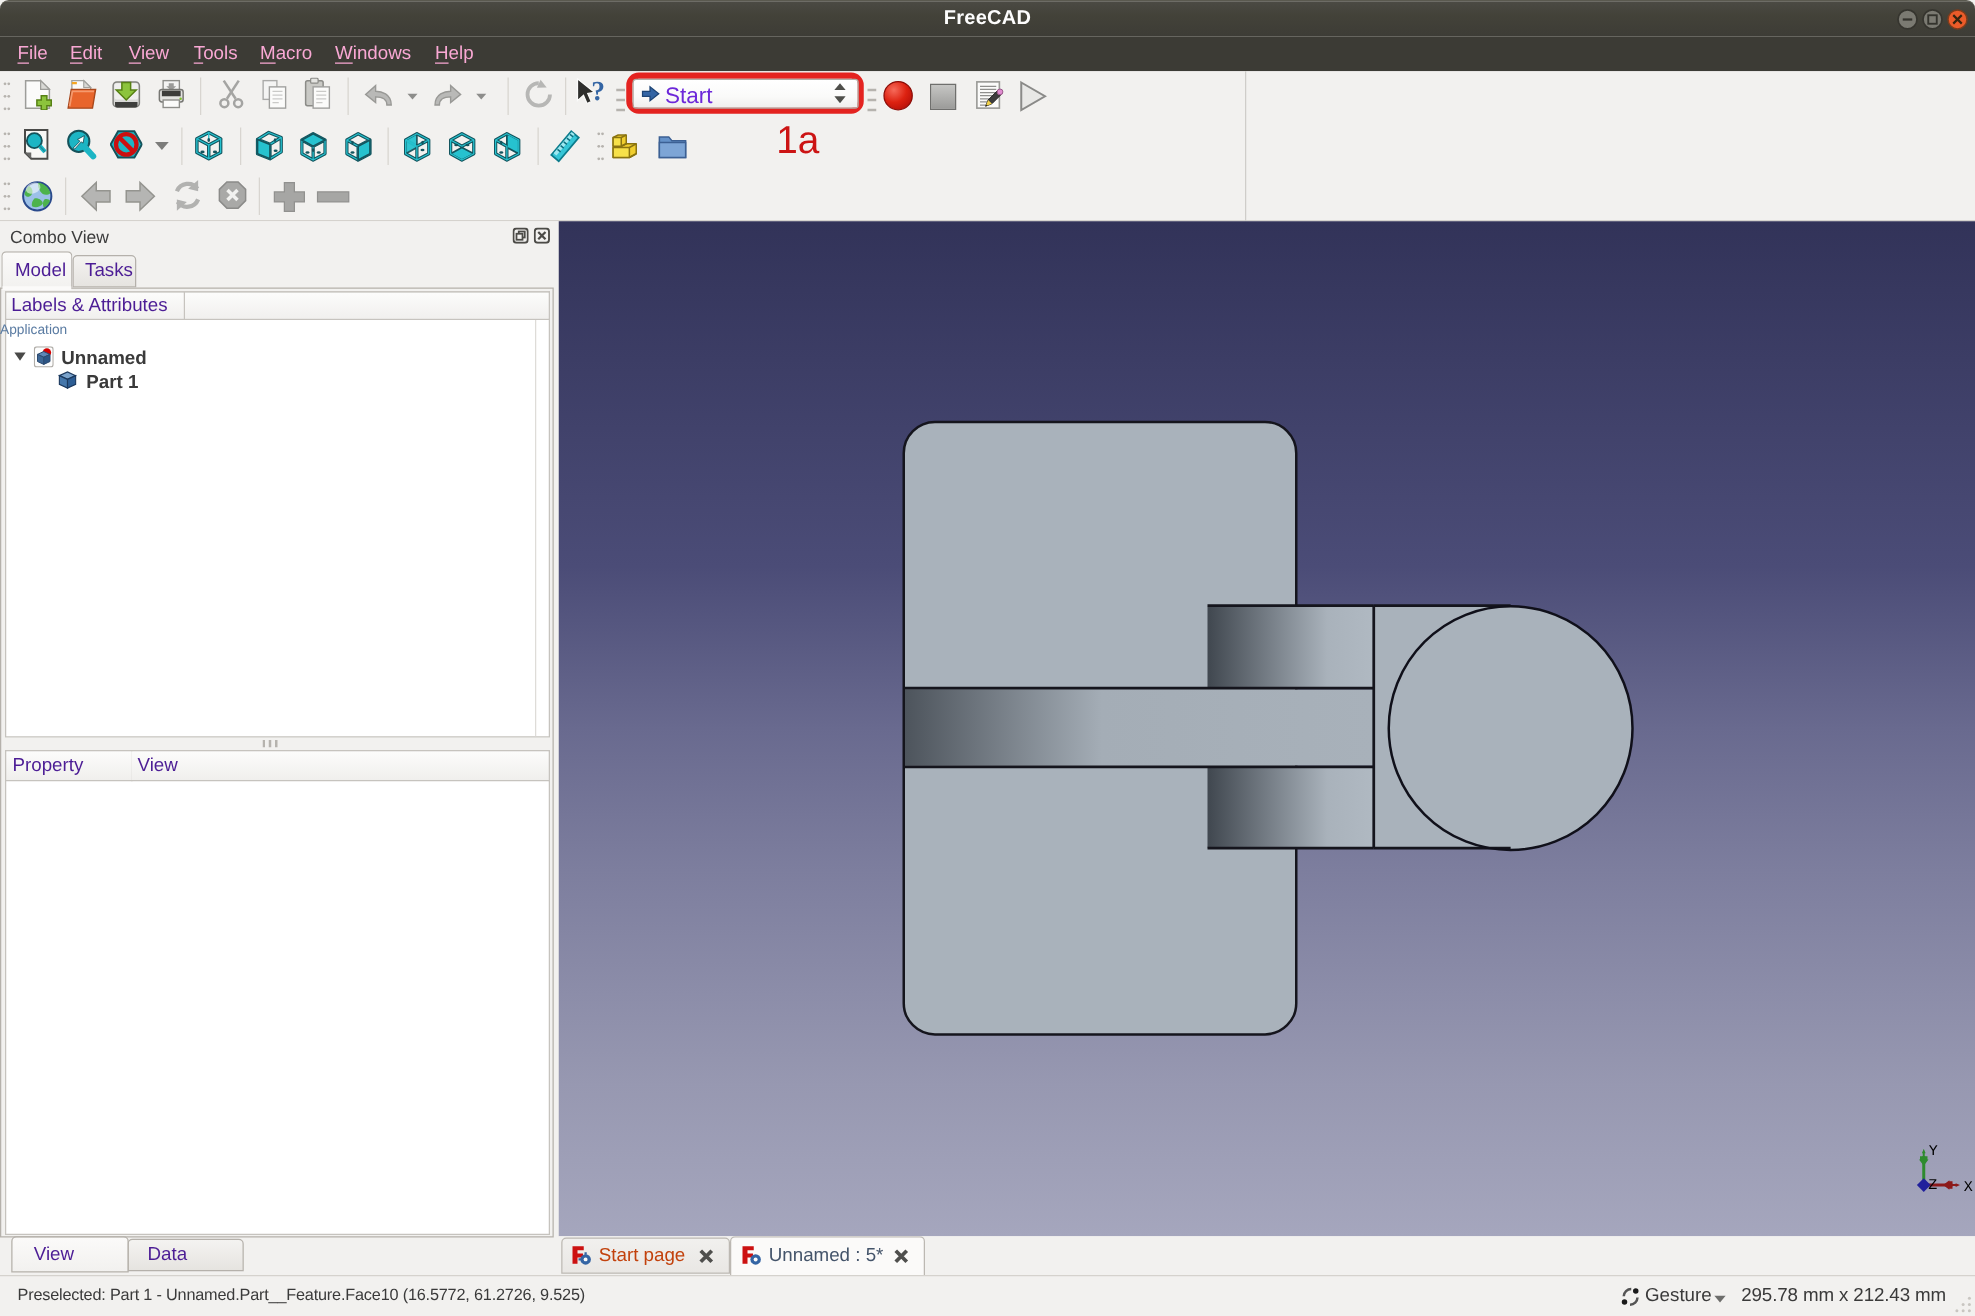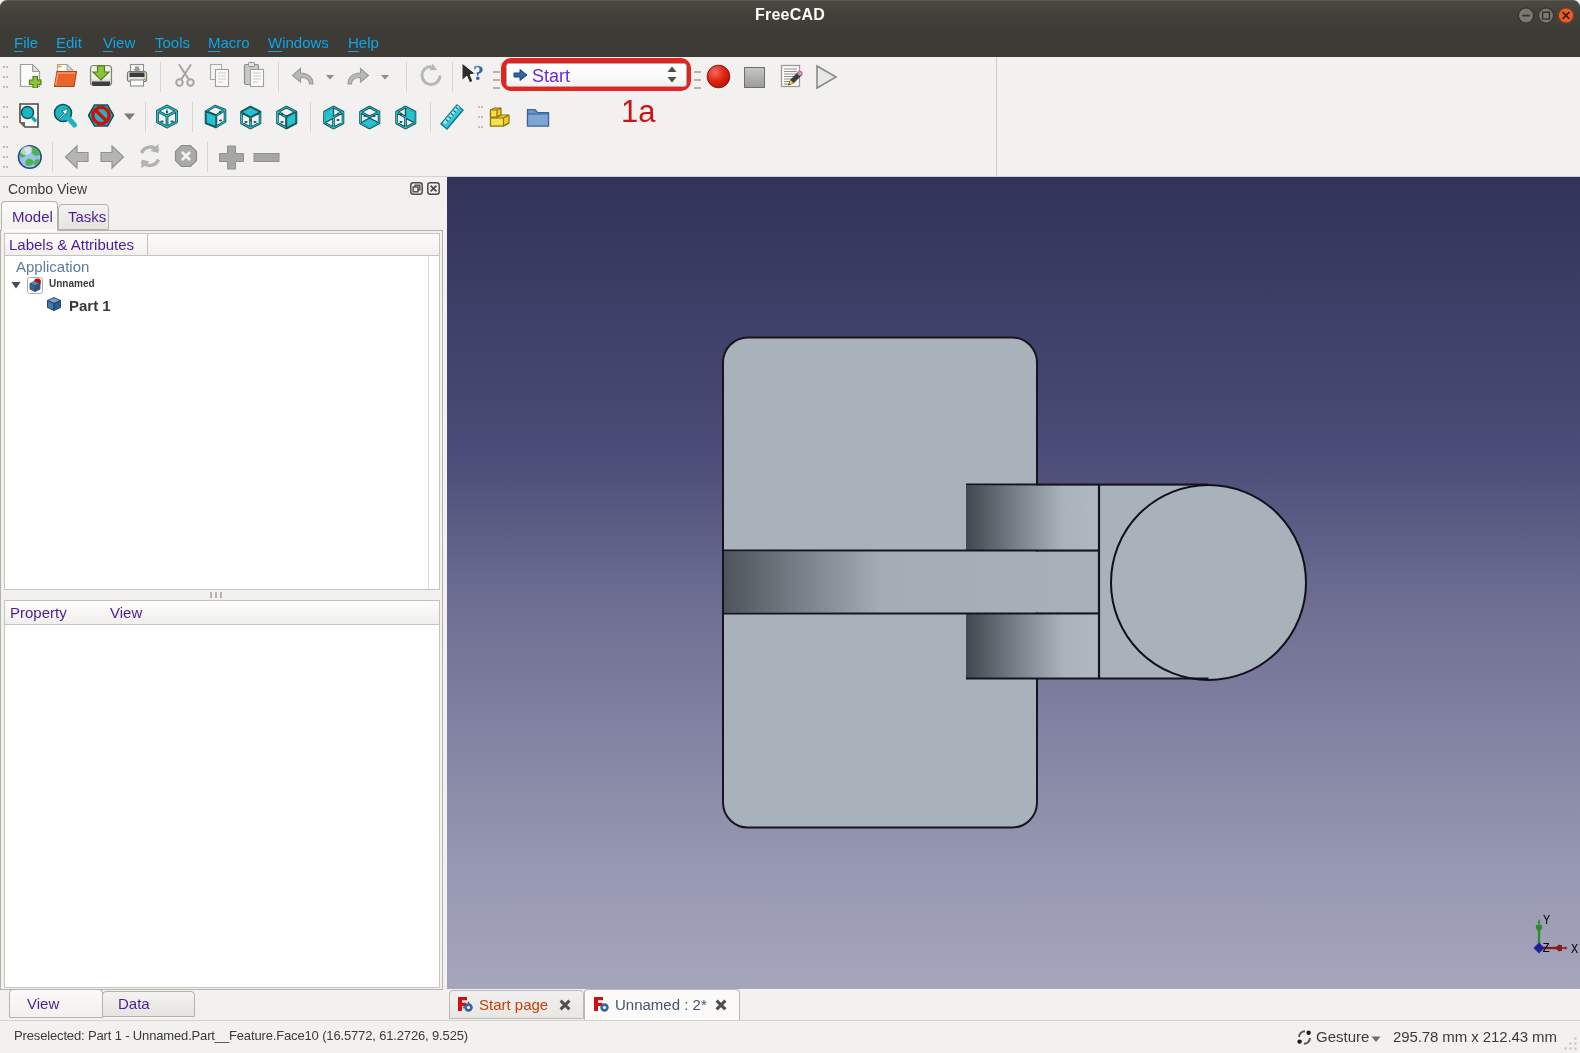--- a/index.html
+++ b/index.html
@@ -5,21 +5,21 @@
   html,body{margin:0;padding:0}
   body{width:1580px;height:1053px;position:relative;overflow:hidden;
        font-family:"Liberation Sans",sans-serif;background:#f2f1ef}
   .abs{position:absolute}
   #titlebar{left:0;top:0;width:1580px;height:29px;
     background:linear-gradient(180deg,#4b4a44 0%,#434239 40%,#3d3c36 100%);
     border-top:1px solid #5a594f;box-sizing:border-box;border-radius:7px 7px 0 0}
   #title-text{left:0;top:6px;width:1580px;text-align:center;color:#fdfdfd;
     font-size:16px;font-weight:bold;letter-spacing:0.2px}
   #menubar{left:0;top:29px;width:1580px;height:28px;background:#3c3b35}
-  .menuitem{position:absolute;top:5px;color:#0ea5e9;font-size:15px}
+  .menuitem{position:absolute;top:5px;color:#f9a8d4;font-size:15px}
   .menuitem u{text-decoration-thickness:1px;text-underline-offset:3px}
   #toolbars{left:0;top:57px;width:1580px;height:120px;background:#f2f1ef;
     border-bottom:1px solid #d5d2cd;box-sizing:border-box}
   .vsep{position:absolute;width:1px;background:#d8d5d0}
   #leftdock{left:0;top:177px;width:447px;height:843px;background:#f2f1ef}
   #viewport{left:447px;top:177px;width:1133px;height:812px;
     background:linear-gradient(180deg,#323359 0%,#4b4c77 34%,#696a8f 50%,#7d7e9e 64%,#9798b1 85%,#a5a6bd 100%)}
   #mditabs{left:447px;top:989px;width:1133px;height:31px;background:#f2f1ef}
   #statusbar{left:0;top:1020px;width:1580px;height:33px;background:#f2f1ef;
     border-top:1px solid #d5d2cd;box-sizing:border-box}
@@ -422,32 +422,32 @@
   <div class="abs tabtxt" style="left:12px;top:208px">Model</div>
   <div class="abs tabtxt" style="left:68px;top:208px">Tasks</div>
 
   <div class="abs" style="left:0px;top:230px;width:443px;height:760px;border:1px solid #b5b1ab;box-sizing:border-box;background:#f2f1ef"></div>
   <div class="abs" style="left:2px;top:229px;width:55px;height:3px;background:#fbfaf9"></div>
 
   <div class="abs white" style="left:4px;top:233px;width:436px;height:357px;border:1px solid #c6c3be;box-sizing:border-box"></div>
   <div class="abs" style="left:4px;top:233px;width:144px;height:23px;background:linear-gradient(180deg,#fcfcfb,#f1f0ee);border:1px solid #c6c3be;box-sizing:border-box"></div>
   <div class="abs" style="left:148px;top:233px;width:292px;height:23px;background:linear-gradient(180deg,#fcfcfb,#f1f0ee);border:1px solid #c6c3be;border-left:none;box-sizing:border-box"></div>
   <div class="abs tabtxt" style="left:9px;top:236px">Labels &amp; Attributes</div>
-  <div class="abs" style="left:16px;top:258px;font-size:15px;color:#5a7ba2">Application</div>
+  <div class="abs" style="left:0;top:258px;font-size:11px;color:#5a7ba2">Application</div>
   <svg class="abs" style="left:11px;top:281px" width="10" height="8">
     <path d="M0.5 1 L9.5 1 L5 7.5 Z" fill="#4a4a48"></path>
   </svg>
   <svg class="abs" style="left:27px;top:277px" width="16" height="17" viewBox="0 0 16 17">
     <rect x="0.5" y="0.5" width="15" height="16" rx="2" fill="#fdfdfd" stroke="#b0ada8"></rect>
     <circle cx="10.5" cy="5" r="3.4" fill="#d40000"></circle>
     <path d="M3 6.5 L8 4.2 L13 6.5 L8 8.8 Z" fill="#5f87b7" stroke="#2c4a70" stroke-width="0.8"></path>
     <path d="M3 6.5 L8 8.8 L8 14.5 L3 12.2 Z" fill="#3d6694" stroke="#2c4a70" stroke-width="0.8"></path>
     <path d="M13 6.5 L8 8.8 L8 14.5 L13 12.2 Z" fill="#2c5585" stroke="#2c4a70" stroke-width="0.8"></path>
   </svg>
-  <div class="abs" style="left:49px;top:278px;font-size:10px;font-weight:bold;color:#3a3a3a">Unnamed</div>
+  <div class="abs" style="left:49px;top:278px;font-size:15px;font-weight:bold;color:#3a3a3a">Unnamed</div>
   <svg class="abs" style="left:46px;top:296px" width="16" height="16" viewBox="0 0 16 16">
     <path d="M1.5 4.5 L8 1.5 L14.5 4.5 L8 7.5 Z" fill="#7aa3cc" stroke="#1c3a5f" stroke-width="0.9"></path>
     <path d="M1.5 4.5 L8 7.5 L8 14.5 L1.5 11.5 Z" fill="#4577ab" stroke="#1c3a5f" stroke-width="0.9"></path>
     <path d="M14.5 4.5 L8 7.5 L8 14.5 L14.5 11.5 Z" fill="#2c5d94" stroke="#1c3a5f" stroke-width="0.9"></path>
   </svg>
   <div class="abs" style="left:69px;top:297px;font-size:15px;font-weight:bold;color:#3a3a3a">Part 1</div>
   <div class="abs" style="left:428px;top:256px;width:1px;height:333px;background:#dedcd8"></div>
   <div class="abs" style="left:428px;top:625px;width:1px;height:362px;background:#e4e2de"></div>
 
   <svg class="abs" style="left:210px;top:592px" width="22" height="6">
@@ -528,21 +528,21 @@
   </svg>
   <div class="abs" style="left:479px;top:996px;font-size:15px;color:#c2410c">Start page</div>
   <svg class="abs" style="left:558px;top:998px" width="14" height="14" viewBox="0 0 14 14">
     <path d="M2.6 2.6 L11.4 11.4 M11.4 2.6 L2.6 11.4" stroke="#4f4f4d" stroke-width="3"></path>
   </svg>
   <svg class="abs" style="left:592px;top:995px" width="18" height="18" viewBox="0 0 18 18">
     <path d="M2 2 h9 v3.2 h-5 v2.6 h4.4 v3.2 h-4.4 v5 h-4 z" fill="#cc1111"></path>
     <circle cx="12.5" cy="12.5" r="4.2" fill="#3465a4"></circle>
     <circle cx="12.5" cy="12.5" r="1.6" fill="#fbfaf9"></circle>
   </svg>
-  <div class="abs" style="left:615px;top:996px;font-size:15px;color:#44546a">Unnamed : 2*</div>
+  <div class="abs" style="left:615px;top:996px;font-size:15px;color:#44546a">Unnamed : 5*</div>
   <svg class="abs" style="left:714px;top:998px" width="14" height="14" viewBox="0 0 14 14">
     <path d="M2.6 2.6 L11.4 11.4 M11.4 2.6 L2.6 11.4" stroke="#4f4f4d" stroke-width="3"></path>
   </svg>
   <div class="abs" id="statusbar"></div>
   <div class="abs" style="left:14px;top:1028px;font-size:13px;color:#3a3a3a;letter-spacing:-0.15px">Preselected: Part 1 - Unnamed.Part__Feature.Face10 (16.5772, 61.2726, 9.525)</div>
   <svg class="abs" style="left:1296px;top:1029px" width="17" height="17" viewBox="0 0 17 17">
     <circle cx="12.6" cy="3.8" r="2.2" fill="#1a1a1a"></circle>
     <circle cx="3.6" cy="12.6" r="2.2" fill="#1a1a1a"></circle>
     <path d="M3 8 A6 6 0 0 1 9 2.2" fill="none" stroke="#555" stroke-width="2"></path>
     <path d="M14 9 A6 6 0 0 1 8 14.8" fill="none" stroke="#555" stroke-width="2"></path>

